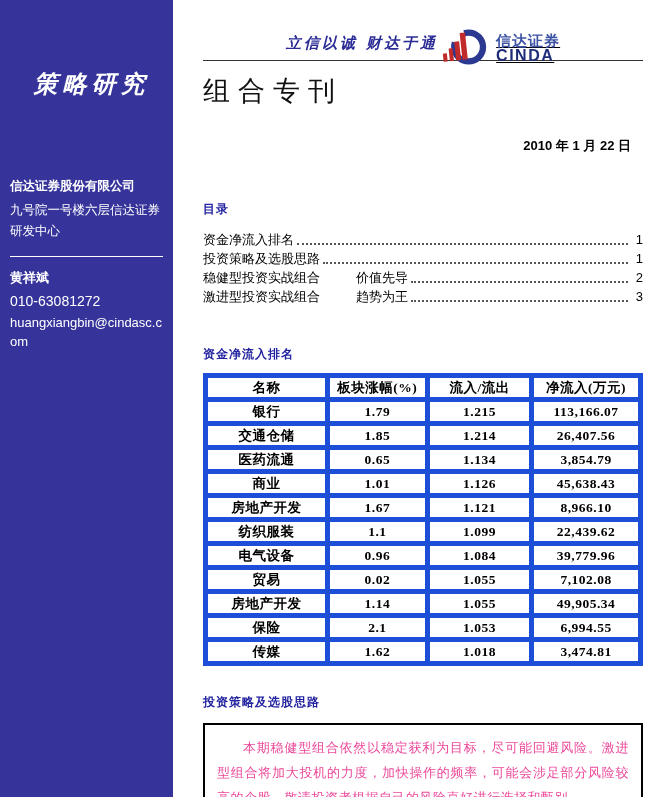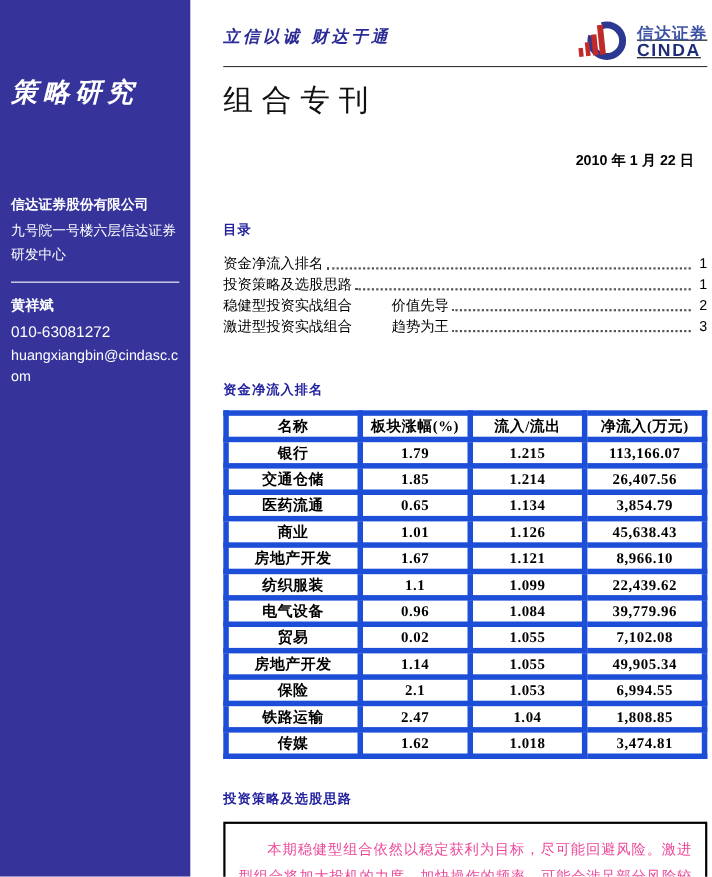--- a/index.html
+++ b/index.html
@@ -20,40 +20,41 @@
     color: #ffffff;
   }
   .brand-script {
     margin: 68px 0 0 10px;
     font-family: "DejaVu Serif", serif;
     font-style: italic;
     font-weight: bold;
     font-size: 24px;
     letter-spacing: 5px;
     color: #ffffff;
+    text-align: center;
   }
   .sb-block { padding: 0 10px; }
   .sb-company { margin-top: 78px; font-size: 12.5px; font-weight: bold; line-height: 17px; }
   .sb-address { margin-top: 5px; font-size: 12.5px; line-height: 21px; }
   .sb-rule {
     border: none; border-top: 1px solid #ffffff;
     margin: 14px 10px 0 10px;
   }
   .sb-name { margin-top: 12px; font-size: 13px; font-weight: bold; }
   .sb-phone { margin-top: 6px; font-size: 14px; }
   .sb-email { margin-top: 4px; font-size: 13px; line-height: 19px; word-break: break-all; }
 
   
   .main {
     position: absolute; left: 203px; top: 0;
     width: 440px;
   }
   .header-row {
-    padding-top: 14px;
-    display: flex; justify-content: space-between; align-items: flex-start;
+    padding-top: 24px;
+    display: flex; justify-content: center; align-items: flex-start;
     height: 60px;
   }
   .motto {
     margin-top: 10px;
     font-family: "DejaVu Serif", serif;
     font-style: italic;
     font-weight: bold;
     font-size: 15px;
     letter-spacing: 3px;
     color: #2B2B96;
@@ -278,26 +279,20 @@
         <td>1.055</td>
         <td>49,905.34</td>
       </tr>
       <tr>
         <td>保险</td>
         <td>2.1</td>
         <td>1.053</td>
         <td>6,994.55</td>
       </tr>
       <tr>
-        <td>铁路运输</td>
-        <td>2.47</td>
-        <td>1.04</td>
-        <td>1,808.85</td>
-      </tr>
-      <tr>
         <td>传媒</td>
         <td>1.62</td>
         <td>1.018</td>
         <td>3,474.81</td>
       </tr>
     </tbody>
   </table>
 
   <h2 class="sec-heading strategy-heading">投资策略及选股思路</h2>
 

